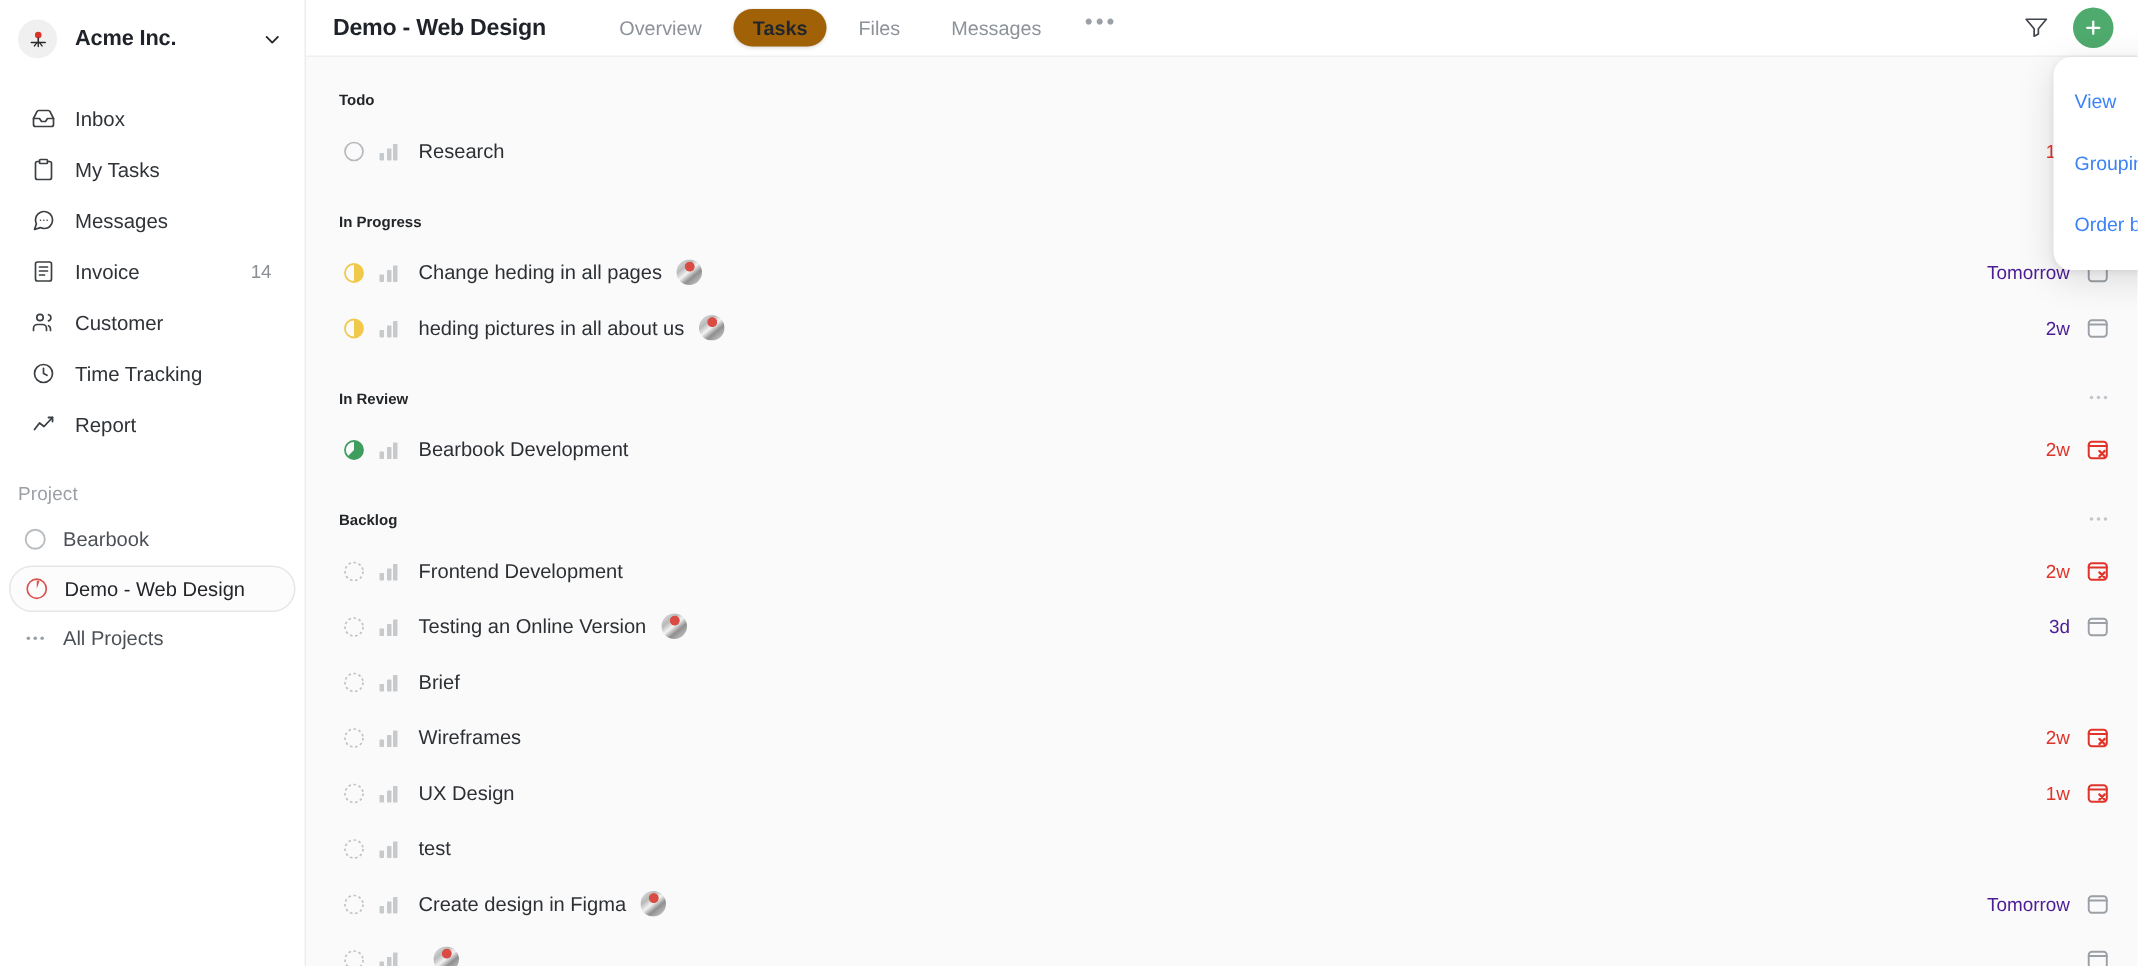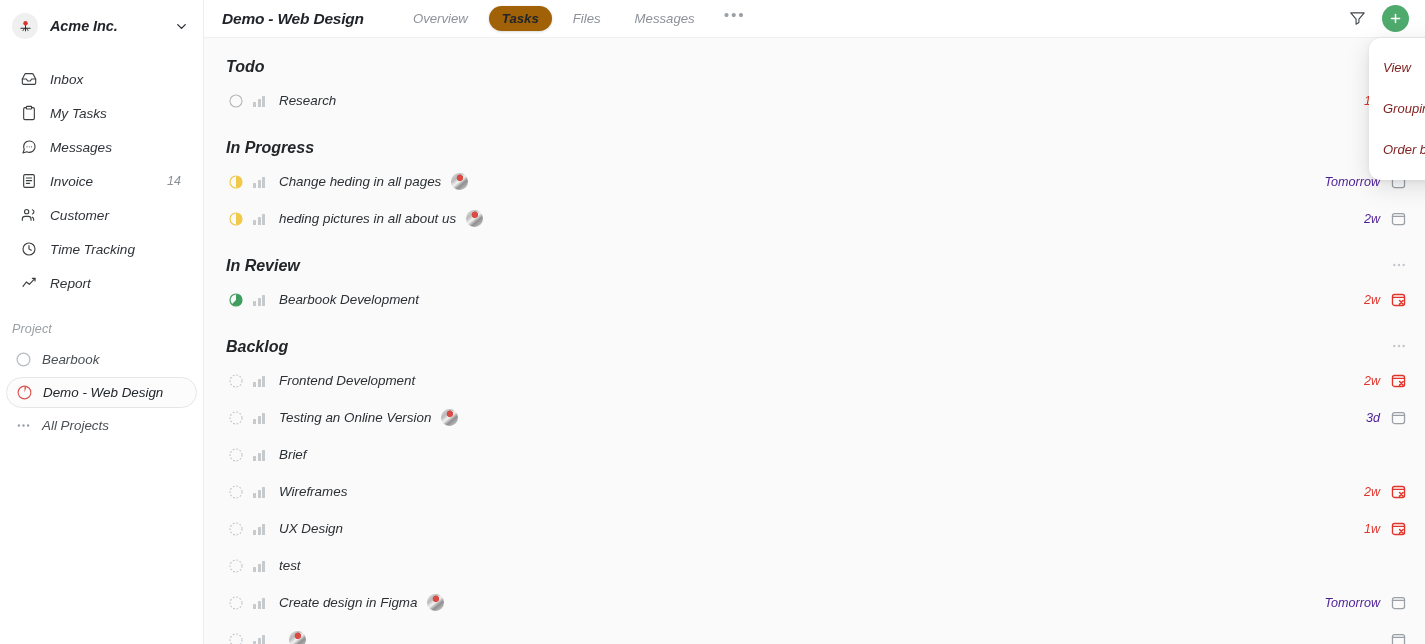--- a/index.html
+++ b/index.html
@@ -3,21 +3,21 @@
 <meta charset="utf-8">
 <style>
   * { box-sizing: border-box; margin: 0; padding: 0; }
   html, body {
     width: 1425px; height: 644px;
     font-family: "Liberation Sans", sans-serif;
     background: #ffffff;
     overflow: hidden;
     -webkit-font-smoothing: antialiased;
   }
-  #app { position: relative; width: 1425px; height: 454px; display: flex; font-style: italic; }
+  #app { position: relative; width: 1425px; height: 454px; display: flex; }
 
   
   .sidebar {
     width: 204px; height: 644px; background: #ffffff;
     border-right: 1px solid #ededed;
     flex: 0 0 204px; position: relative;
   }
   .org-row {
     height: 52px; display: flex; align-items: center; padding: 0 14px 0 12px;
     cursor: pointer;
@@ -80,21 +80,21 @@
     width: 27px; height: 27px; border-radius: 50%; background: #4faa6d;
     display: flex; align-items: center; justify-content: center; cursor: pointer;
   }
 
   
   .task-area { position: relative; height: 606px; overflow: hidden; padding: 0 0 0 0; }
   .group-head {
     display: flex; align-items: center; height: 30px;
     padding: 0 18px 0 22px; margin-top: 14px;
   }
-  .group-title { font-size: 16px; font-weight: 700; color: #222629; }
+  .group-title { font-size: 10px; font-weight: 700; color: #222629; }
   .group-dots { margin-left: auto; color: #bcc0c4; letter-spacing: 2.5px; font-size: 14px; cursor: pointer; }
 
   .task-row {
     display: flex; align-items: center; height: 37px; padding: 0 18px 0 22px;
     cursor: pointer;
   }
   .status-ico { width: 20px; flex: 0 0 20px; display: flex; align-items: center; justify-content: center; }
   .prio-ico { margin-left: 7px; flex: 0 0 14px; display: flex; align-items: flex-end; gap: 1.5px; height: 12px; }
   .prio-ico i { display: block; width: 3px; background: #c6cacd; border-radius: .5px; }
   .prio-ico i:nth-child(1) { height: 5px; }
@@ -116,21 +116,21 @@
 
   
   .popover {
     position: absolute; left: 1165px; top: 38px; width: 195px;
     background: #ffffff; border-radius: 12px;
     box-shadow: 0 6px 24px rgba(0,0,0,.13), 0 1px 4px rgba(0,0,0,.07);
     padding: 14px 0 16px 0; z-index: 40;
   }
   .pop-row { display: flex; align-items: center; padding: 0 14px; height: 30px; margin-bottom: 11px; }
   .pop-row:last-child { margin-bottom: 0; }
-  .pop-label { font-size: 13px; color: #7f1d1d; }
+  .pop-label { font-size: 13px; color: #3b82f6; }
 </style>
 </head>
 <body>
 
 <div id="app">
 
   <aside class="sidebar">
 
     <div class="org-row">
       <span class="org-logo">

